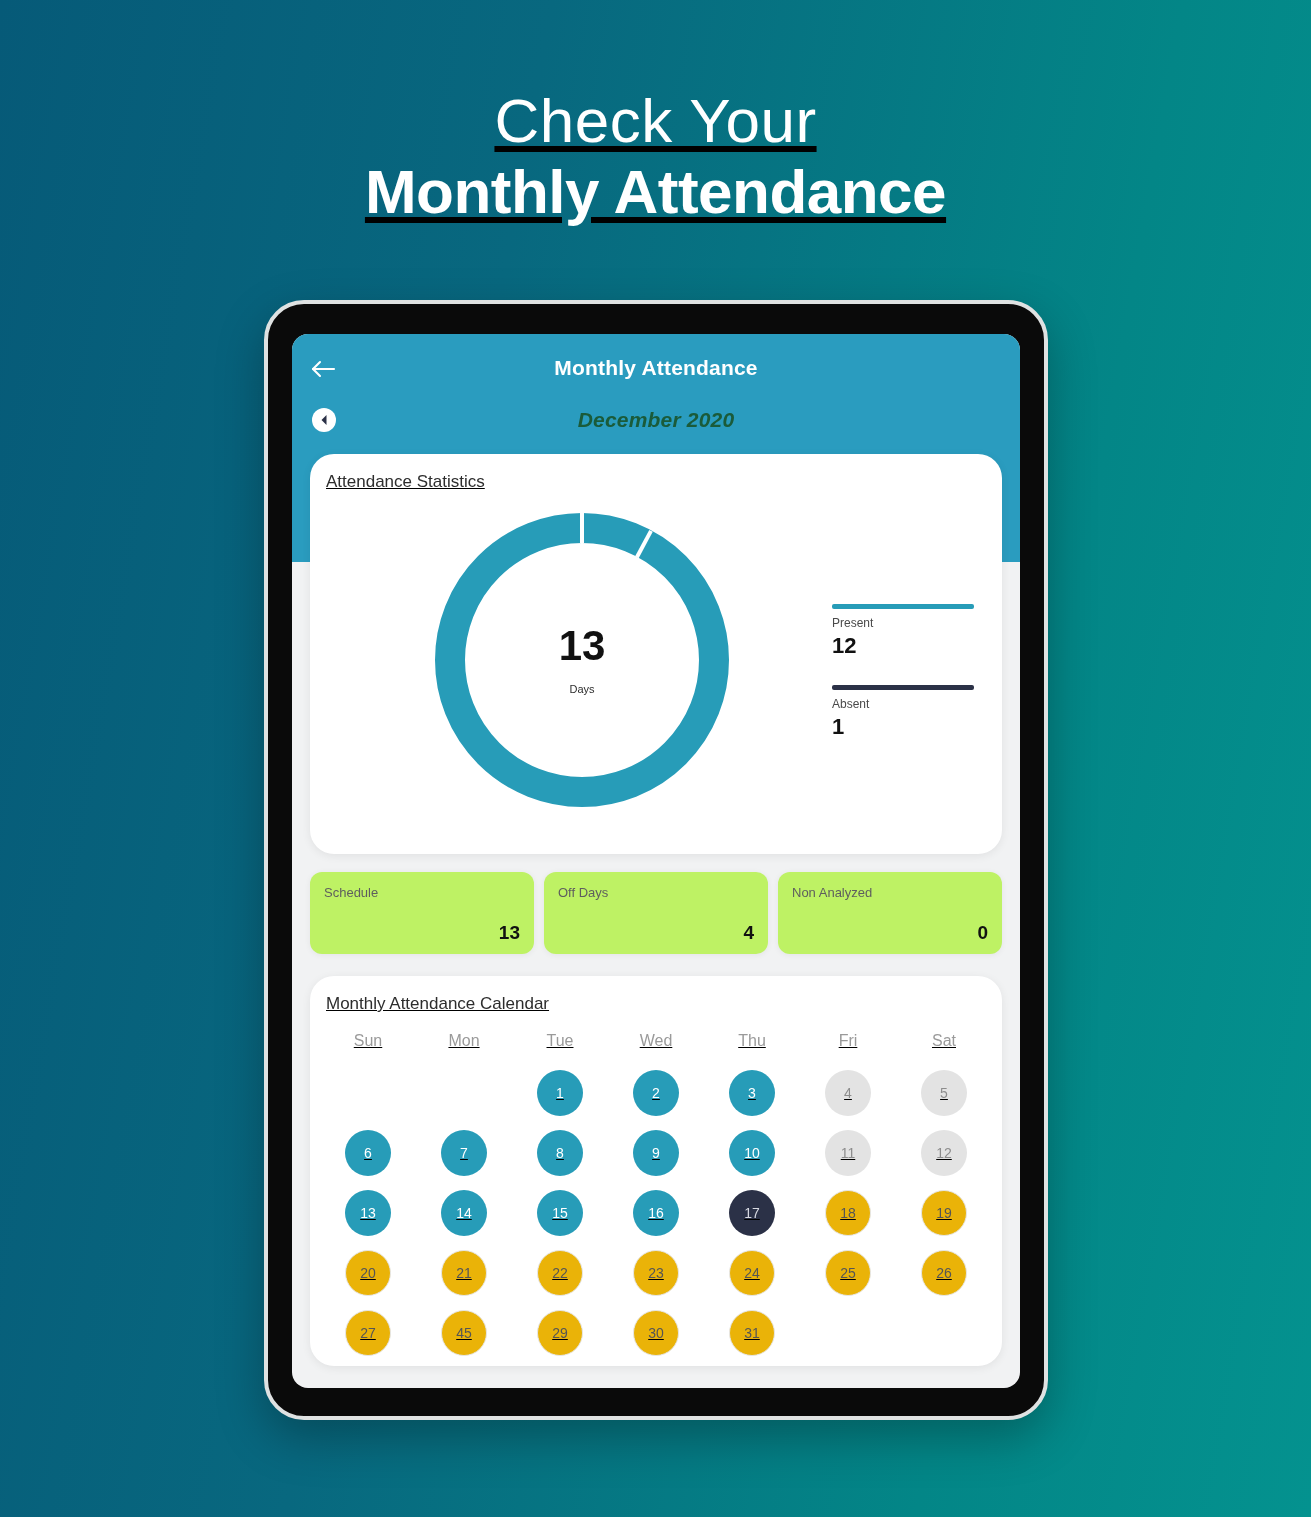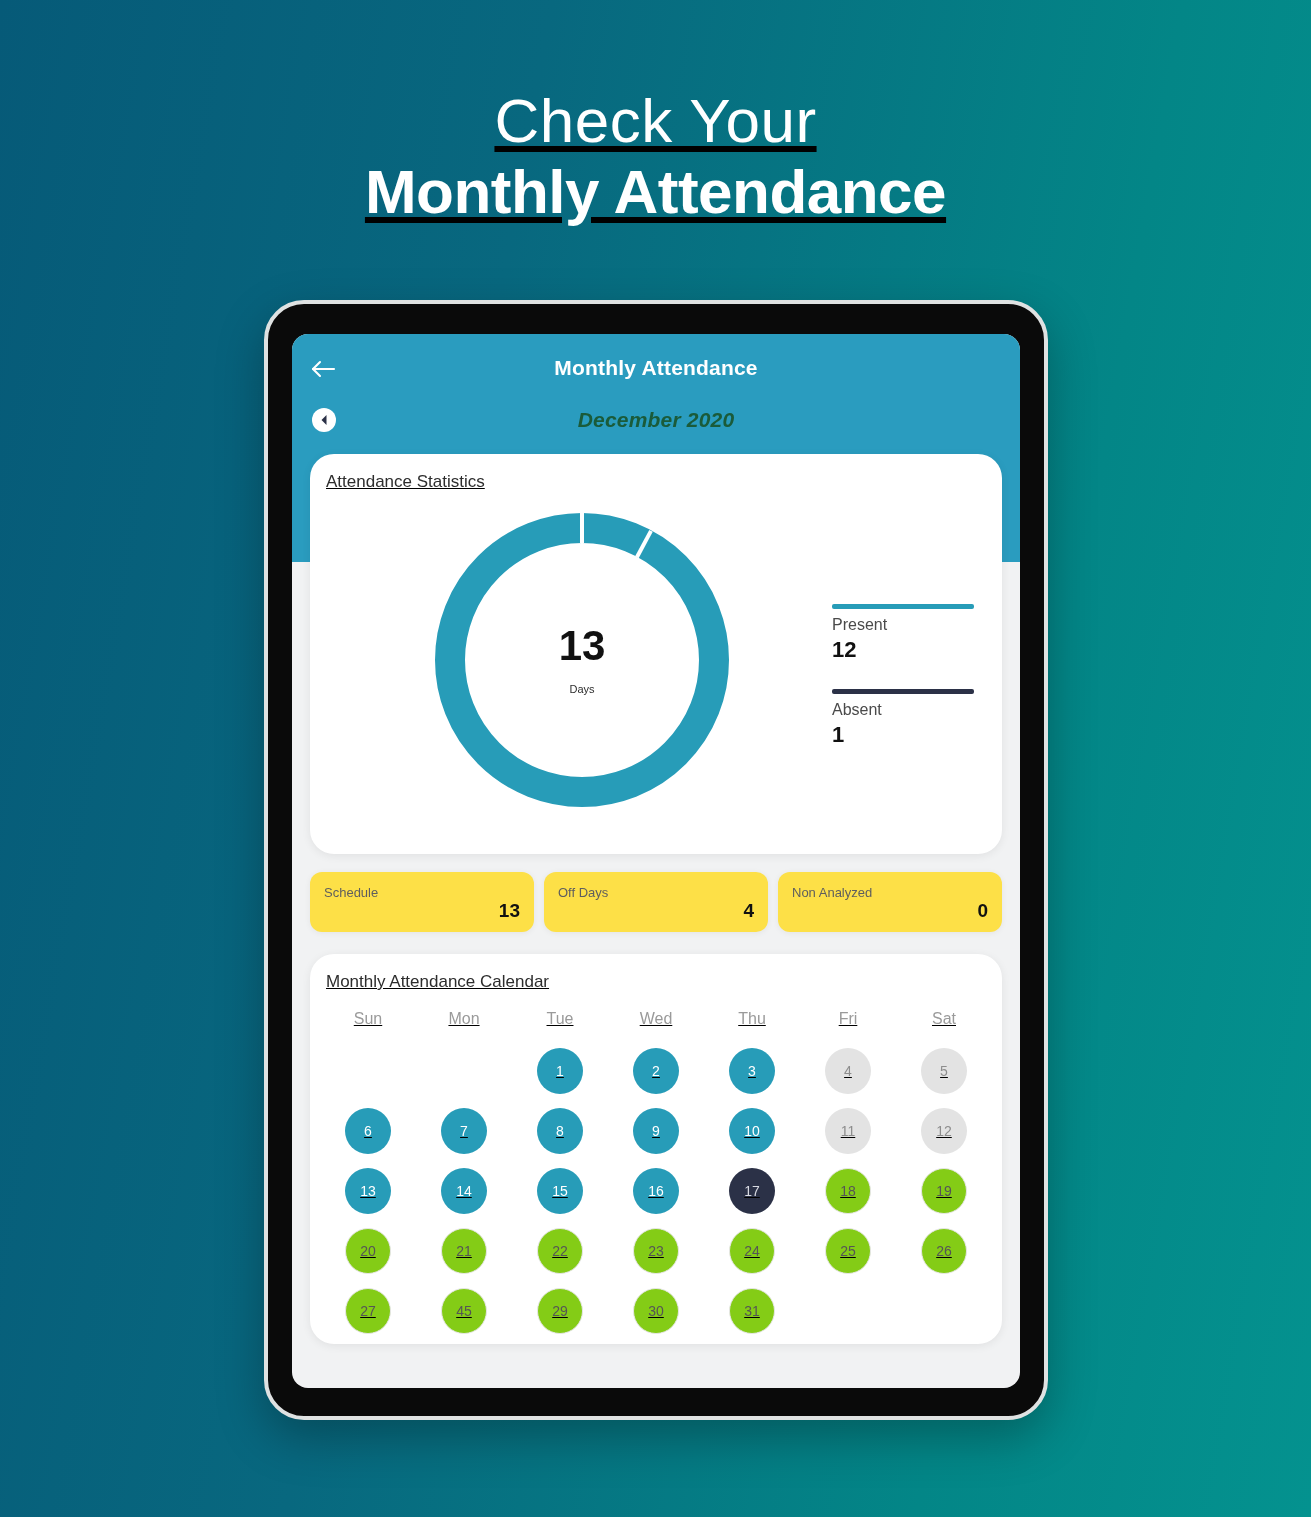--- a/index.html
+++ b/index.html
@@ -171,42 +171,42 @@
     top: 150px;
     width: 142px;
   }
   .legend-item { margin-bottom: 26px; }
   .legend-bar {
     height: 5px;
     width: 100%;
     border-radius: 2px;
   }
   .legend-label {
-    font-size: 16px;
+    font-size: 12px;
     color: #4a4a4a;
     margin-top: 7px;
   }
   .legend-value {
     font-size: 22px;
     font-weight: 700;
     color: #111111;
     margin-top: 3px;
   }
 
   
   .metrics {
     display: flex;
     gap: 10px;
     margin-top: 18px;
   }
   .metric {
     flex: 1;
-    background: #fde047;
+    background: #bef264;
     border-radius: 12px;
-    height: 60px;
+    height: 82px;
     padding: 13px 14px 10px 14px;
     display: flex;
     flex-direction: column;
     justify-content: space-between;
     box-shadow: 0 1px 6px rgba(0,0,0,0.06);
   }
   .metric-label {
     font-size: 13px;
     color: #5e5e5e;
   }
@@ -250,21 +250,21 @@
   }
   .day.off {
     background: #e3e3e3;
     color: #8d8d8d;
   }
   .day.absent {
     background: #2b3147;
     color: #d8dae2;
   }
   .day.plain {
-    background: #84cc16;
+    background: #eab308;
     color: #555555;
     border: 1px solid #e6e6e6;
   }
 </style>
 </head>
 <body>
 
 <div class="hero">
   <div class="hero-line1">Check Your</div>
   <div class="hero-line2">Monthly Attendance</div>

